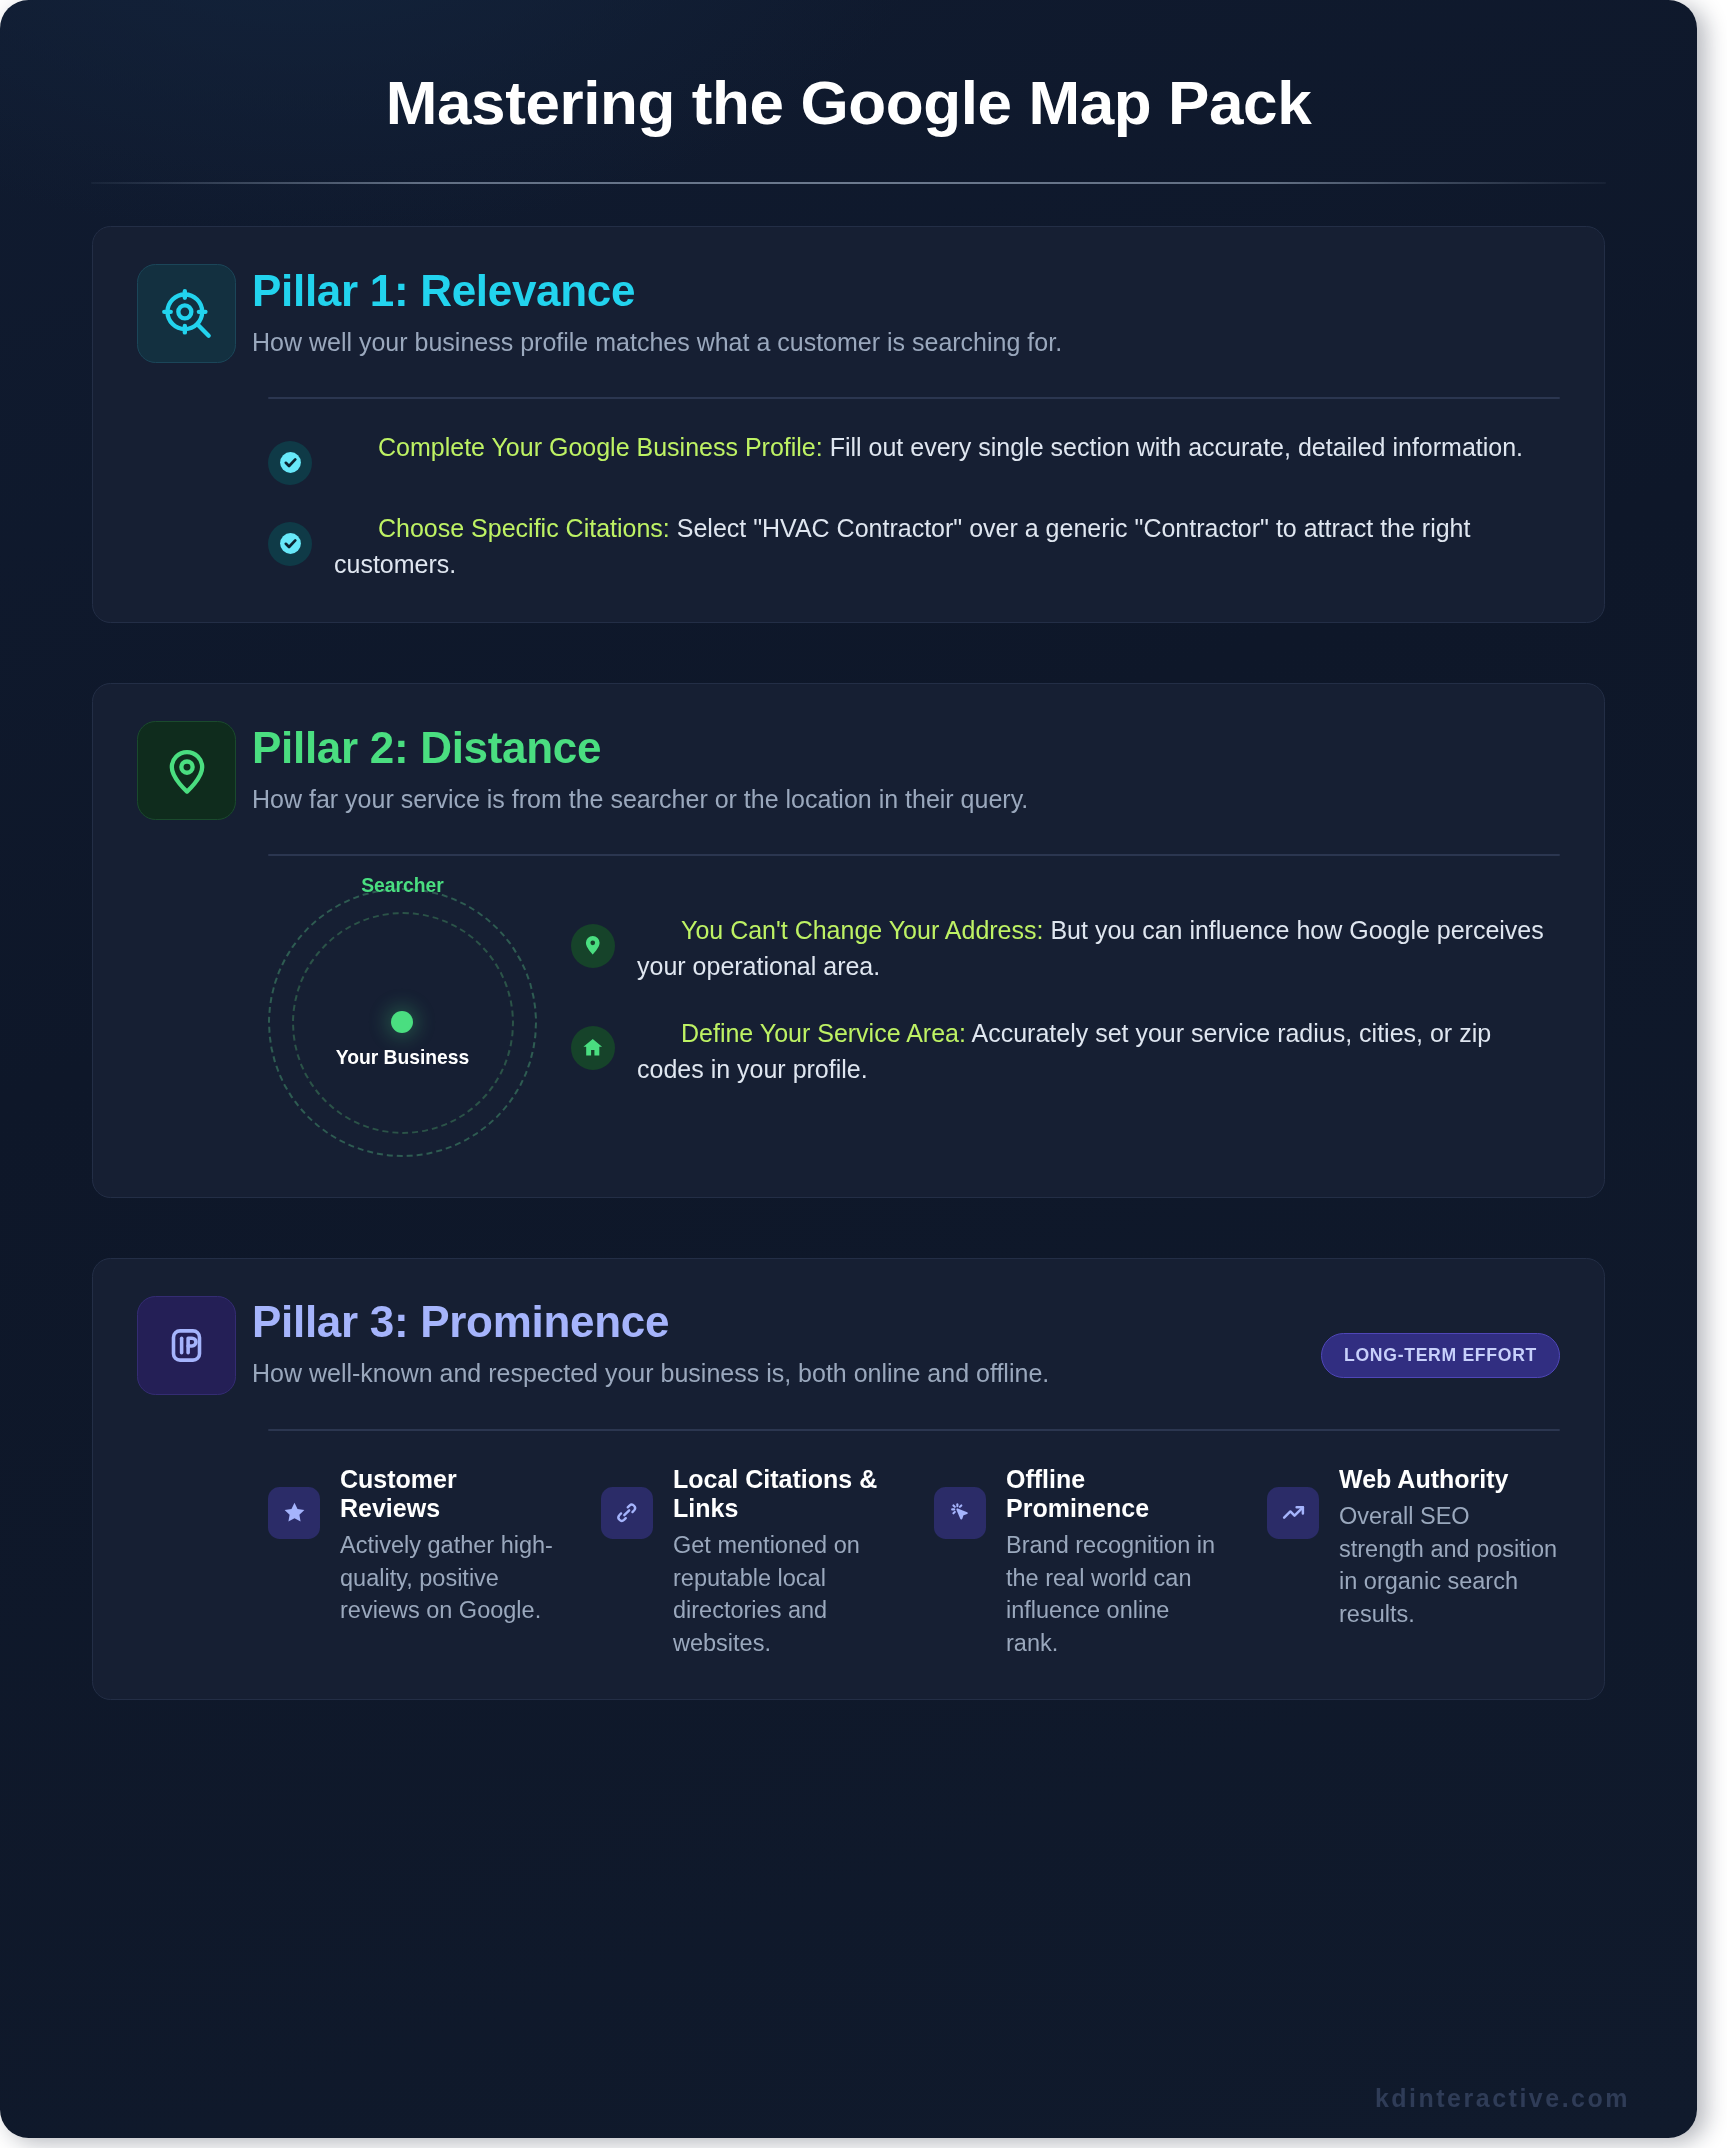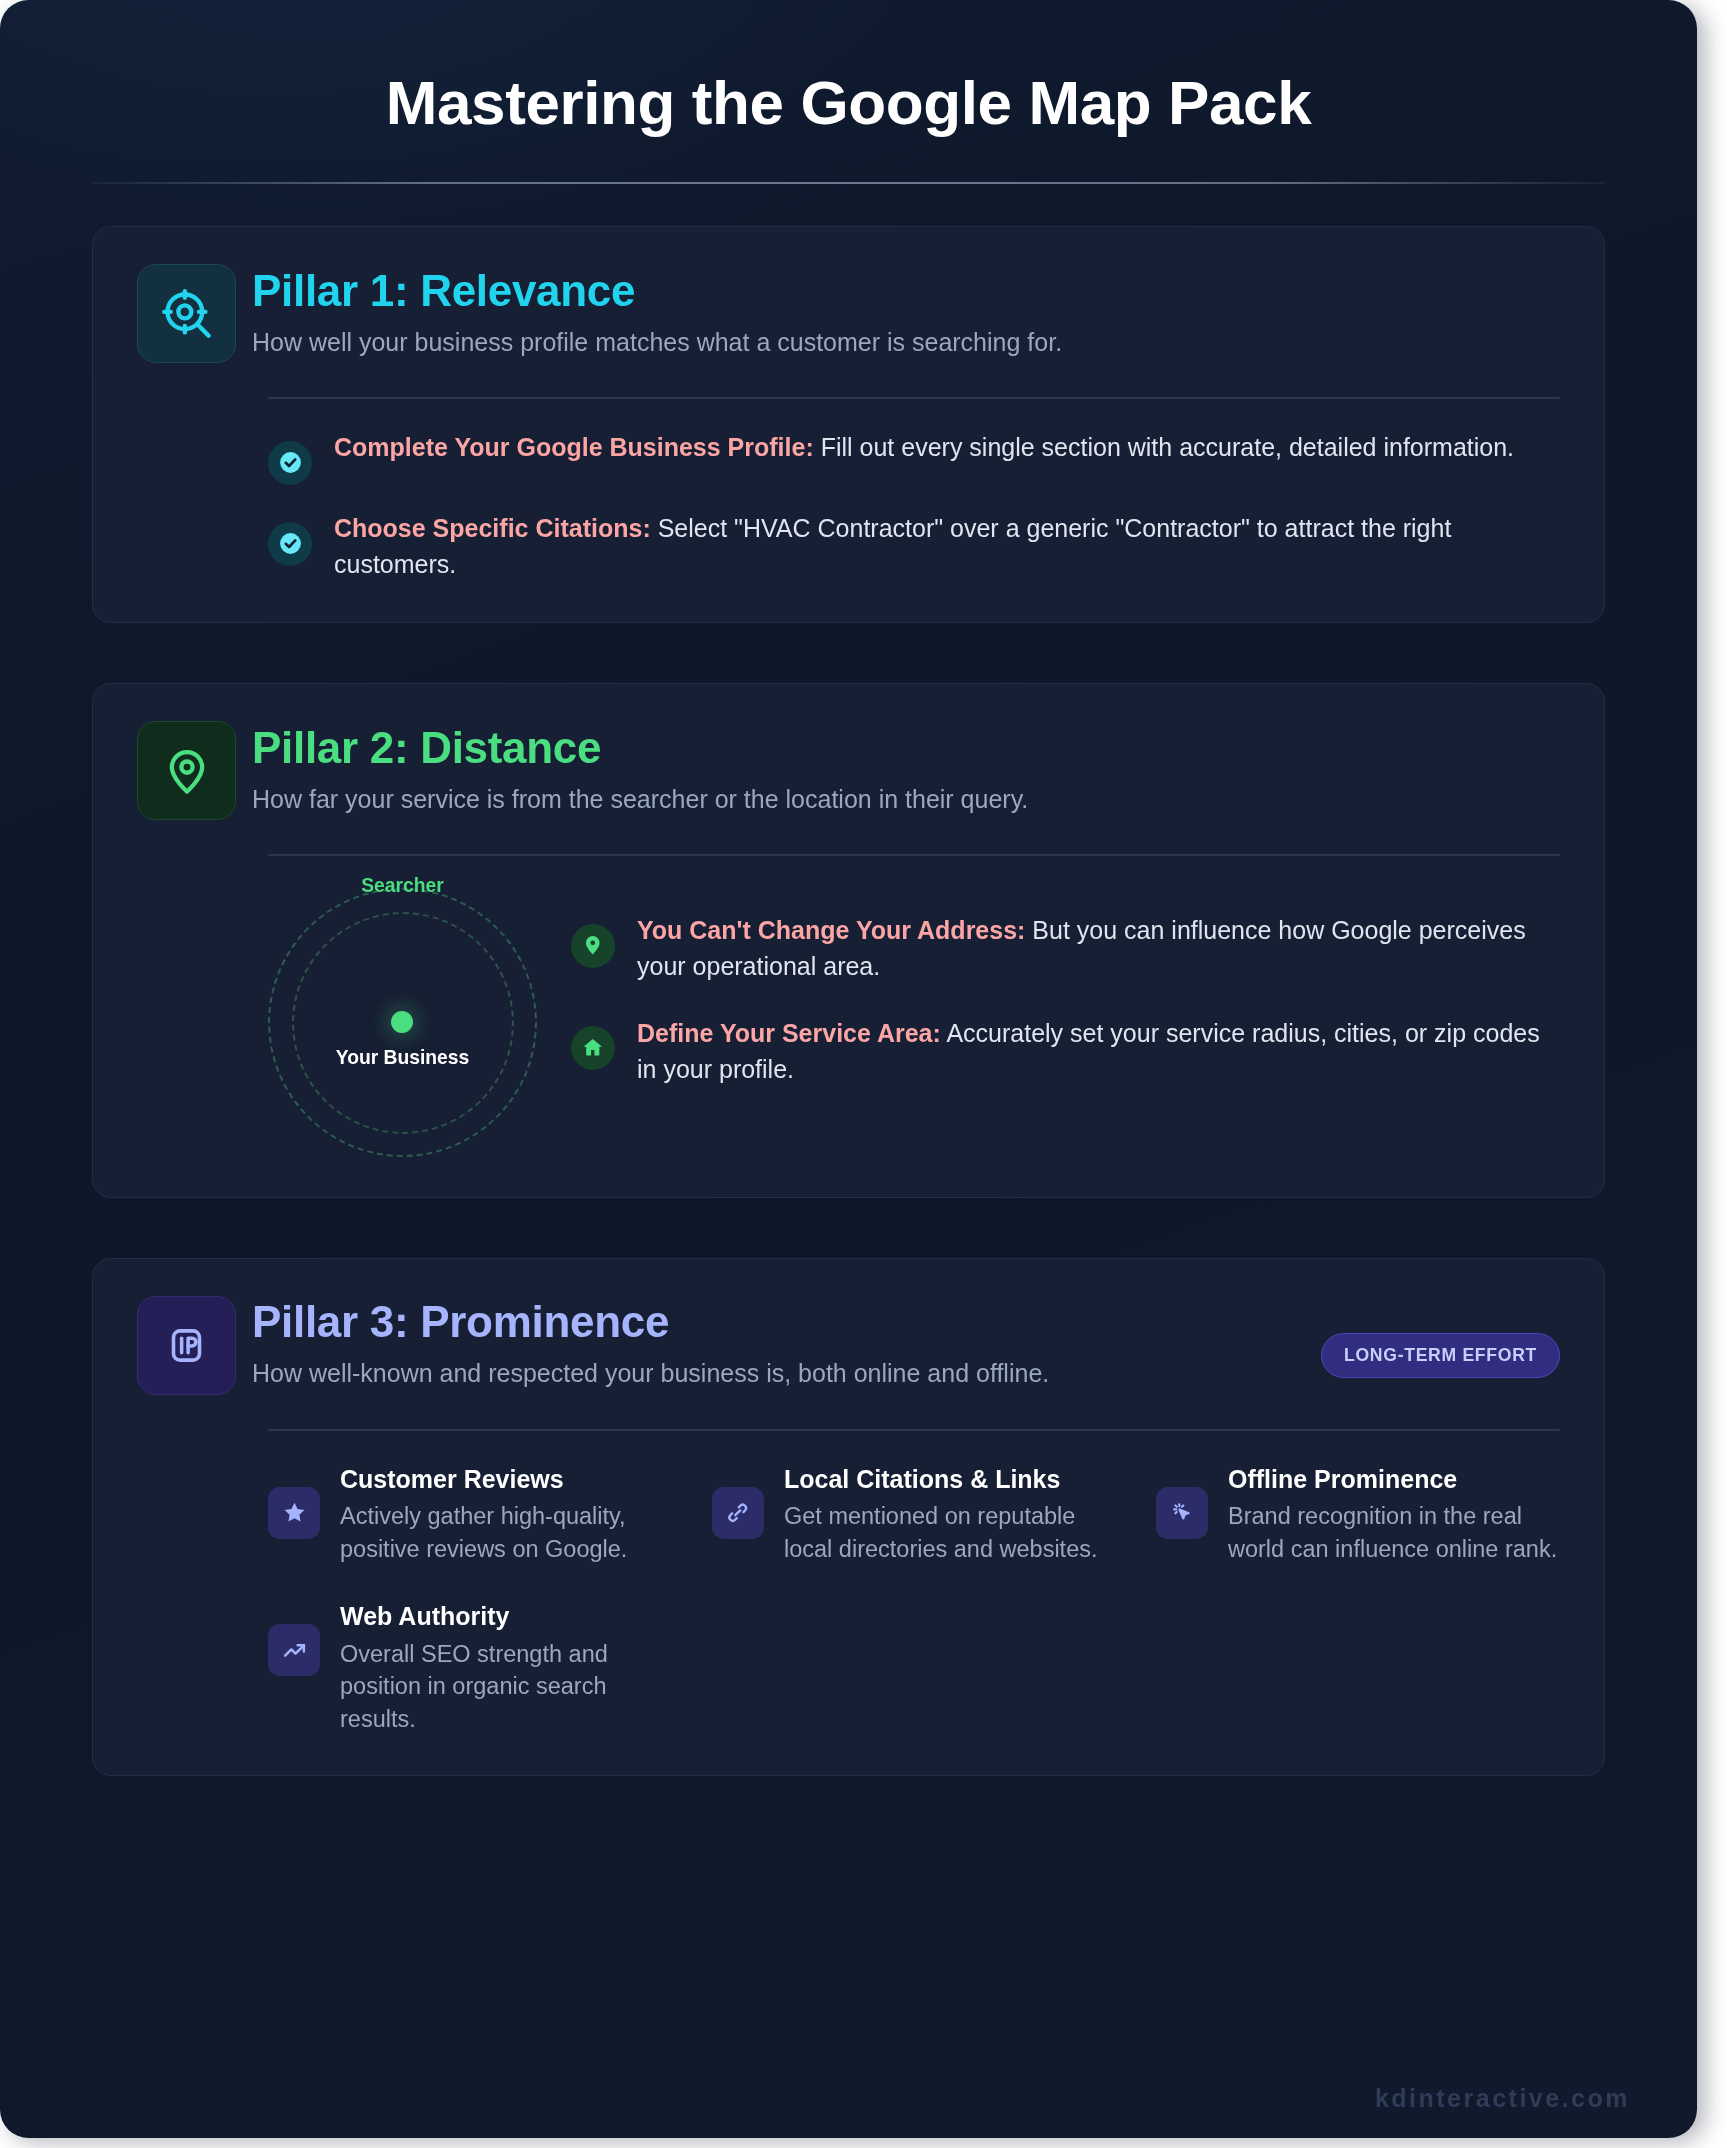--- a/index.html
+++ b/index.html
@@ -153,21 +153,21 @@
     justify-content: center;
     margin-top: 11.7px;
   }
   .bullet-icon.tealdisc  { background: #0f3a47; }
   .bullet-icon.greendisc { background: #16432a; }
   .bullet-text {
     font-size: 25px;
     line-height: 1.45;
     color: #dfe6f0;
   }
-  .bullet-text b { color: #fca5a5; font-weight: bold; }
+  .bullet-text b { color: #bef264; font-weight: normal; margin-left: 44px; }
 
   
   .distance-body {
     display: flex;
     align-items: flex-start;
     gap: 34px;
     margin: 17px 0 0 131px;
   }
   .radar {
     position: relative;
@@ -212,21 +212,21 @@
     font-size: 19.3px;
     font-weight: bold;
     color: #ffffff;
   }
   .distance-bullets { flex: 1 1 auto; padding-top: 39px; }
   .distance-bullets .bullet { margin-bottom: 30px; }
 
   
   .grid {
     display: grid;
-    grid-template-columns: 1fr 1fr 1fr;
+    grid-template-columns: 1fr 1fr 1fr 1fr;
     column-gap: 40px;
     row-gap: 37px;
     margin: 34px 0 0 131px;
   }
   .grid-item {
     display: flex;
     align-items: flex-start;
     gap: 20px;
   }
   .grid-icon {

